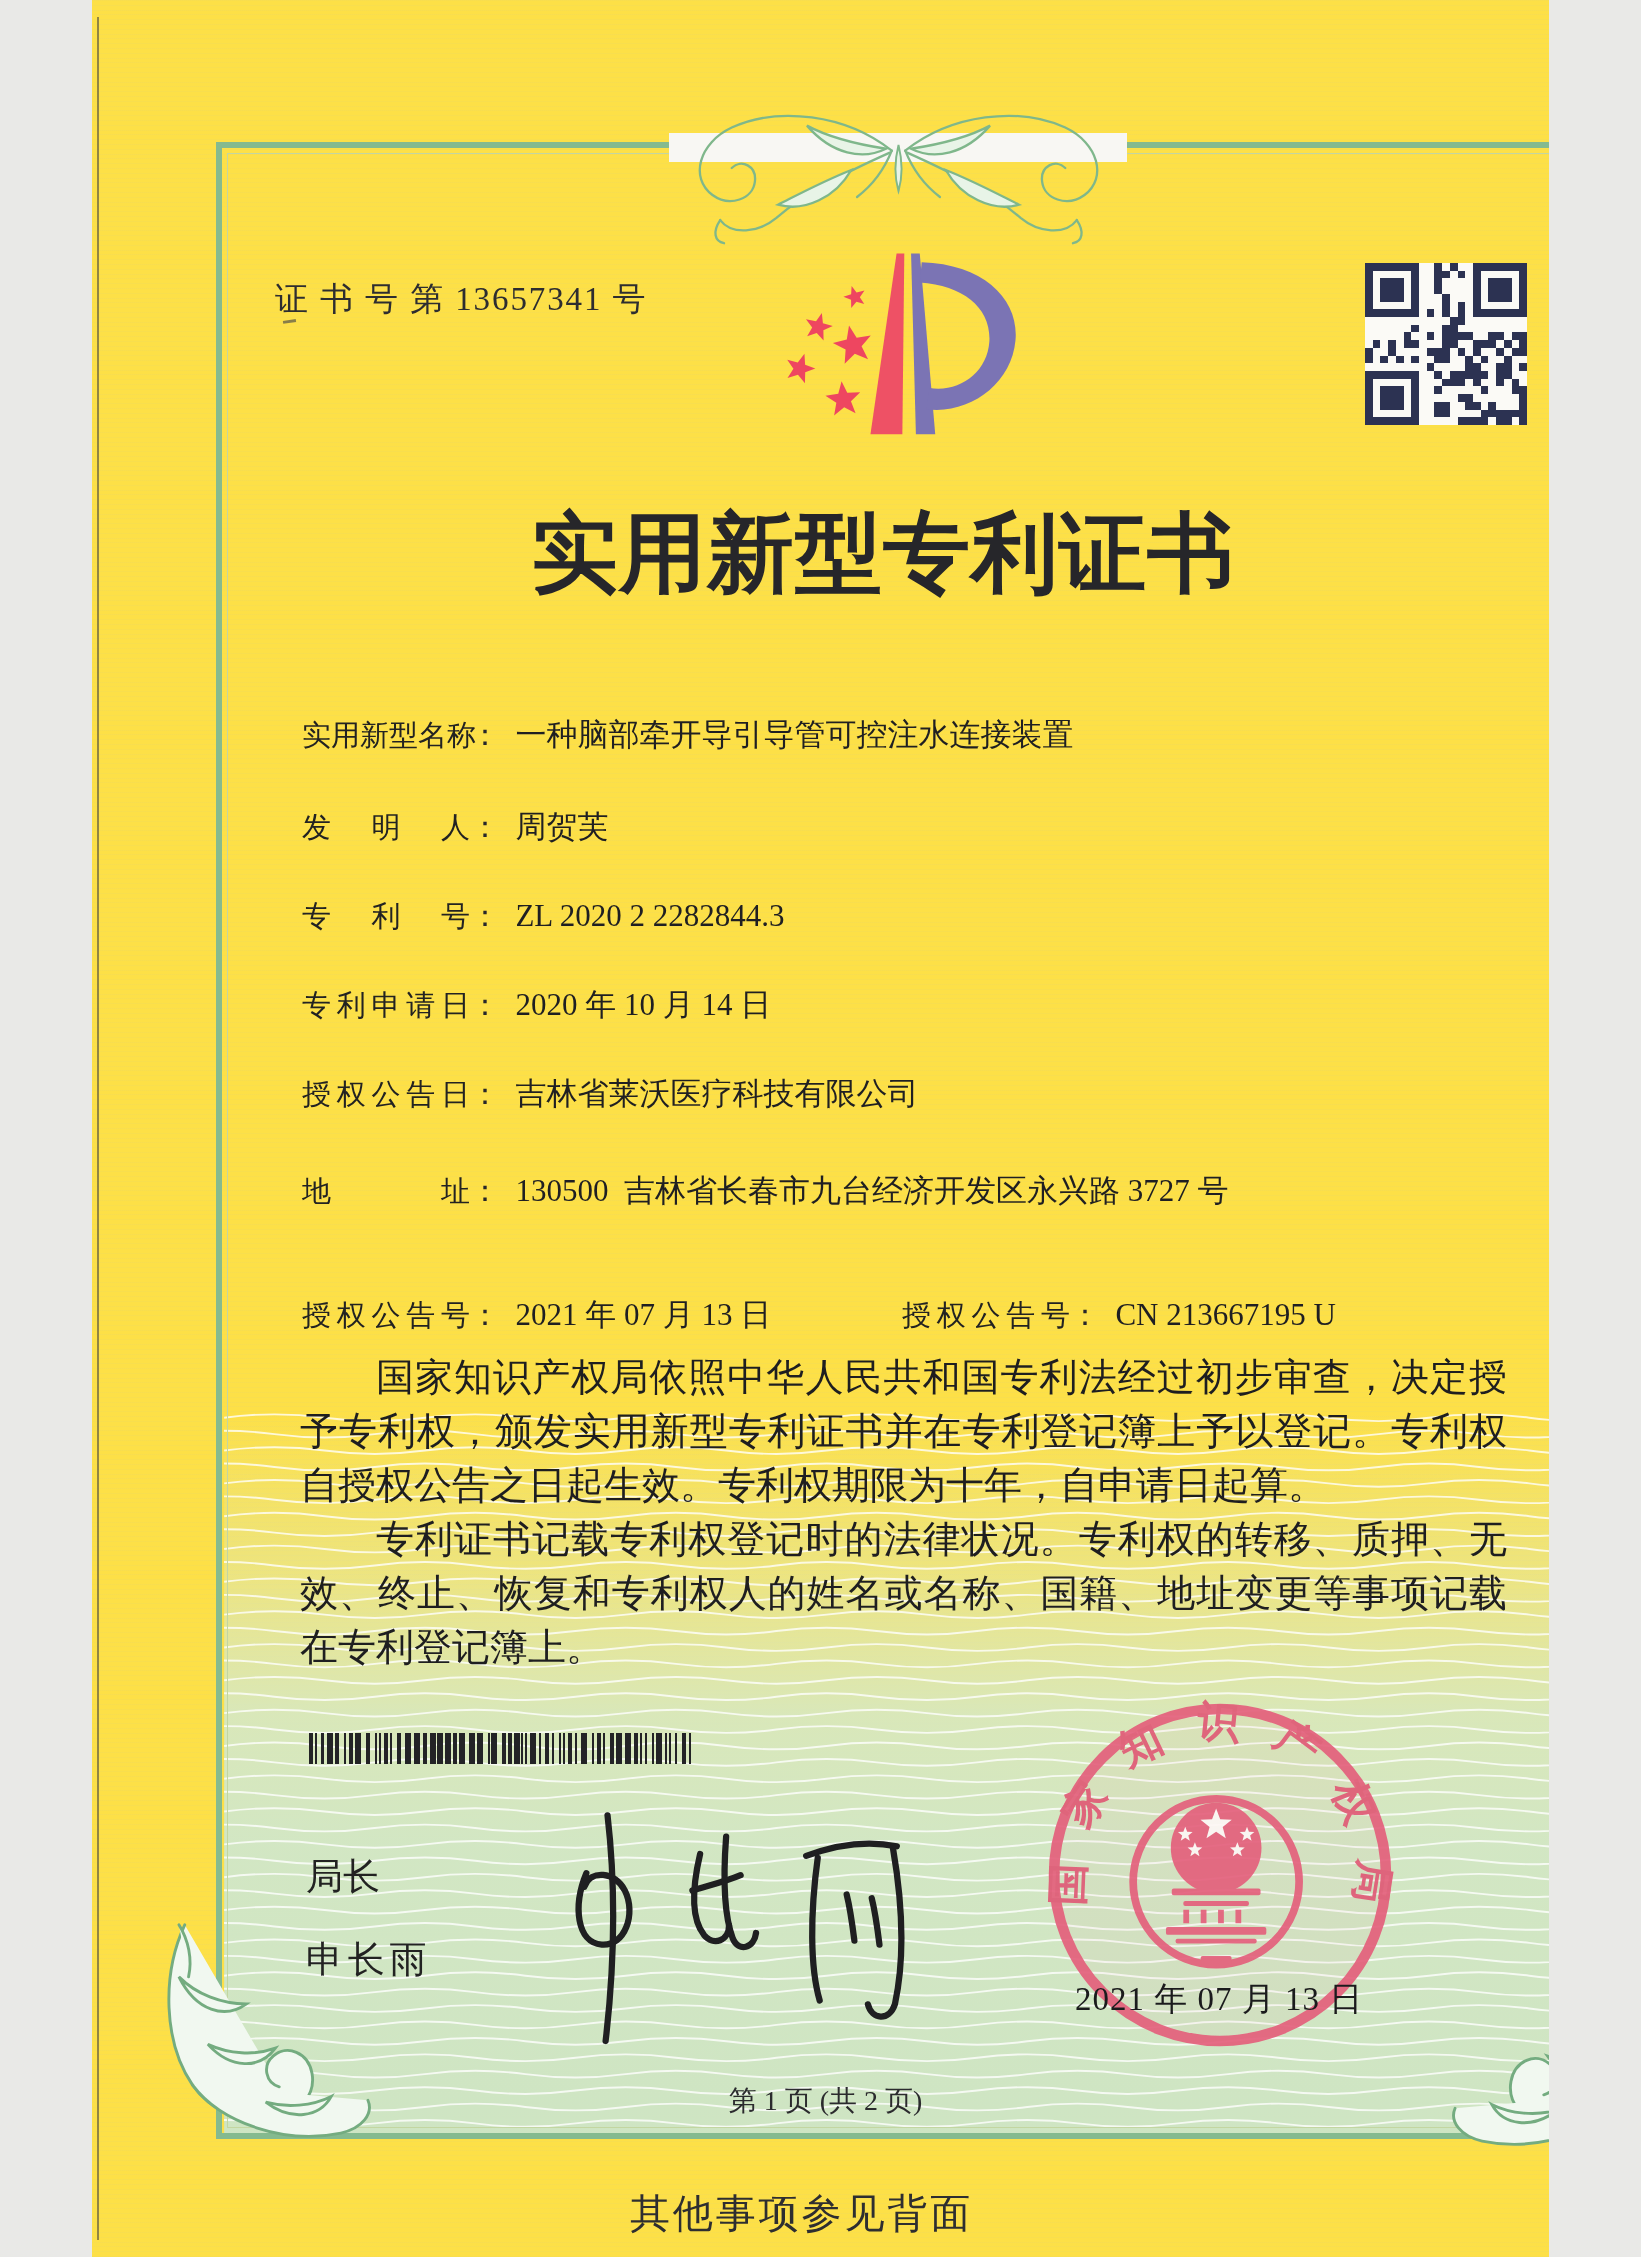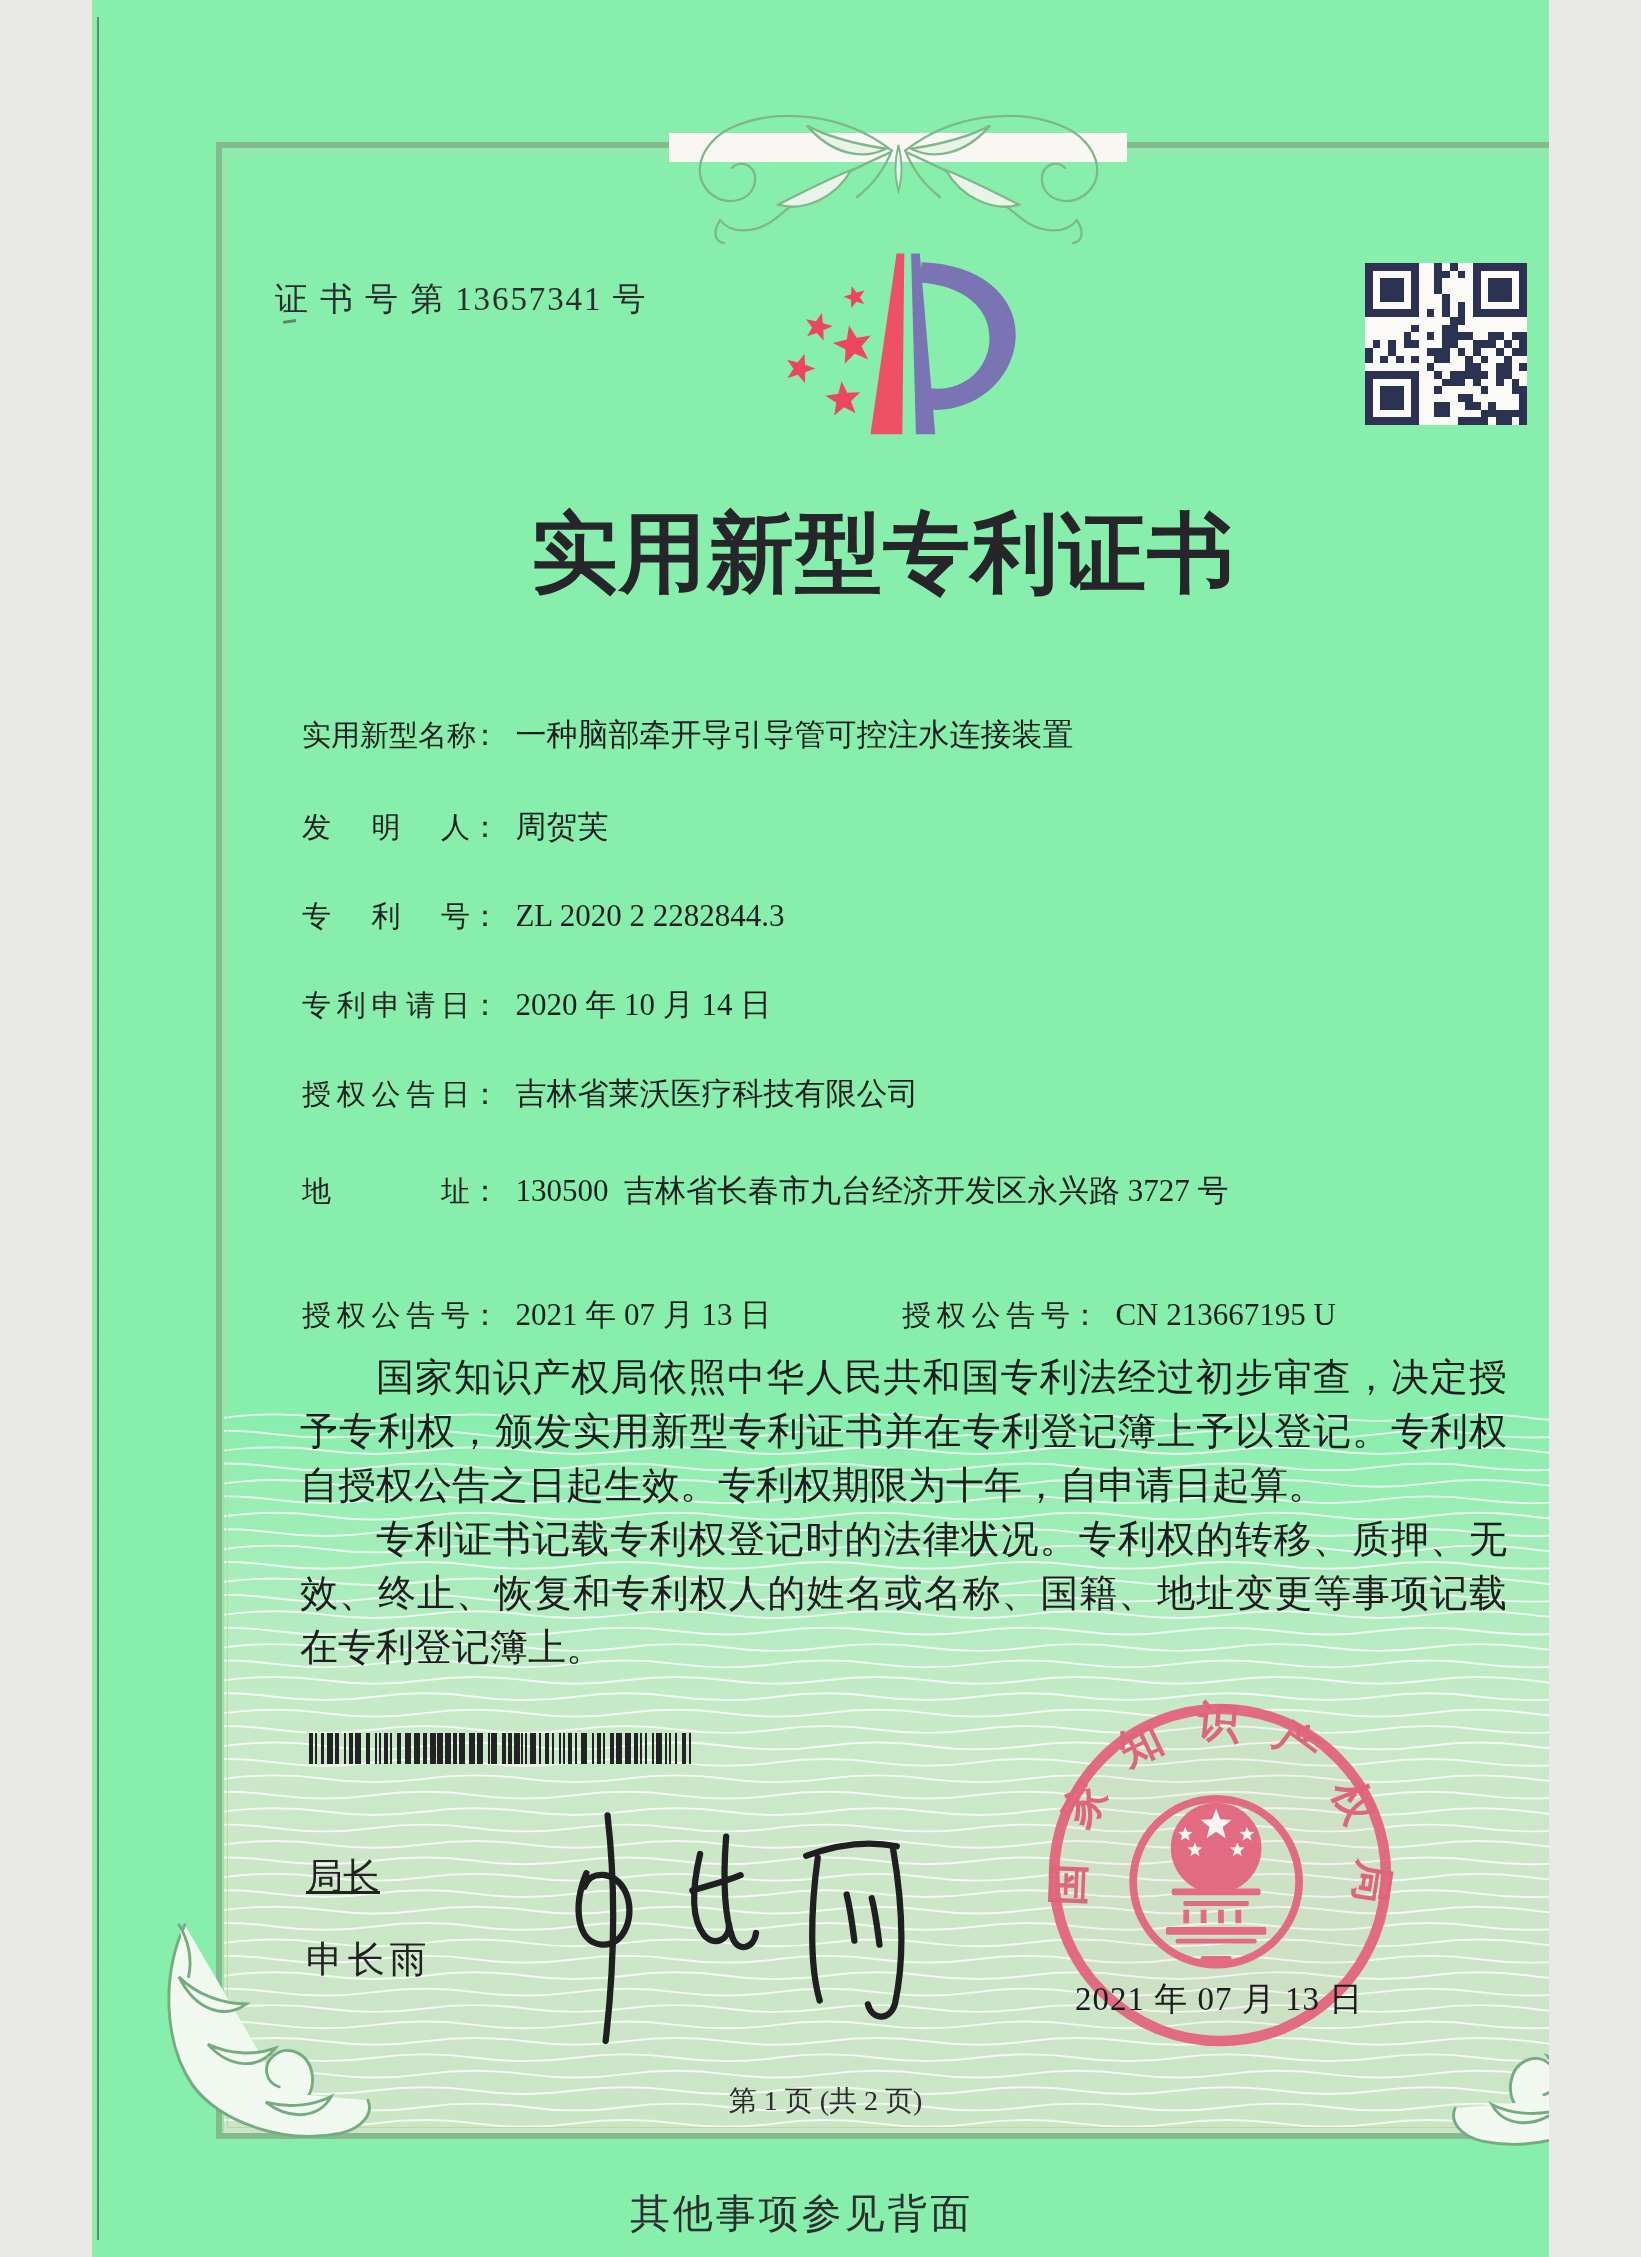--- a/index.html
+++ b/index.html
@@ -1,18 +1,18 @@
 <!DOCTYPE html>
 <html><head>
 <meta charset="utf-8">
 <style>
   html,body{margin:0;padding:0;background:#e9e9e7;}
   .page{
     position:relative;width:1457px;height:2257px;margin:0 auto;
-    background:#86efac;overflow:hidden;
+    background:#fde047;overflow:hidden;
     font-family:"Liberation Serif","DejaVu Serif",serif;color:#26262a;
   }
   .texture{position:absolute;inset:0;pointer-events:none;z-index:0;
     background:repeating-linear-gradient(180deg, rgba(185,192,175,0.07) 0px, rgba(185,192,175,0.07) 1px, transparent 1px, transparent 4.8px);}
   .scanline{position:absolute;left:4.8px;top:17.4px;width:1.9px;height:2223px;background:#3c3c3c;opacity:.55;z-index:1;}
   .dash-mark{position:absolute;left:191px;top:320px;width:12.6px;height:2.9px;background:#4a4a4a;transform:rotate(-8deg);opacity:.65;z-index:3;}
 
   
   .frame{position:absolute;left:124px;top:142px;width:1348px;height:1985px;border:6.8px solid #85ba8f;z-index:2;}
   .frame-inner{position:absolute;inset:4.8px;border:1.9px solid #c3d6a1;}
@@ -34,21 +34,21 @@
   .fcolon{font-size:30px;vertical-align:middle;}
   .fvalue{font-size:31px;color:#1f1f22;margin-left:15.4px;vertical-align:middle;white-space:pre;}
   .fcol2{position:absolute;left:600px;top:0px;white-space:nowrap;}
 
   .paras{position:absolute;left:208px;top:1350px;width:1207px;z-index:5;font-size:38px;line-height:54px;color:#1e1e20;text-align:justify;}
   .paras p{margin:0;text-indent:2em;}
 
   .barcode{position:absolute;left:217px;top:1733px;width:391px;height:31px;z-index:5;}
   .barcode span{position:absolute;top:0;height:31px;background:#232326;}
 
-  .signer-title{position:absolute;left:214px;top:1852px;font-size:37px;z-index:5;color:#222;text-decoration:underline;}
+  .signer-title{position:absolute;left:214px;top:1852px;font-size:37px;z-index:5;color:#222;}
   .signer-name{position:absolute;left:214px;top:1935px;font-size:37px;letter-spacing:4.8px;z-index:5;color:#222;}
   .signature{position:absolute;left:436px;top:1798px;z-index:6;}
 
   .seal{position:absolute;left:935px;top:1682px;z-index:5;opacity:.92;}
   .seal-date{position:absolute;left:983px;top:1977px;font-size:33px;letter-spacing:1px;color:#1b1b1d;z-index:6;white-space:pre;}
 
   .page-footer{position:absolute;left:492px;top:2082px;width:483px;text-align:center;font-size:28px;color:#2b2b2e;z-index:5;white-space:pre;}
   .back-note{position:absolute;left:468px;top:2186px;width:483px;text-align:center;font-size:40px;color:#2e2e30;z-index:5;letter-spacing:2.9px;}
 </style>
 </head>

